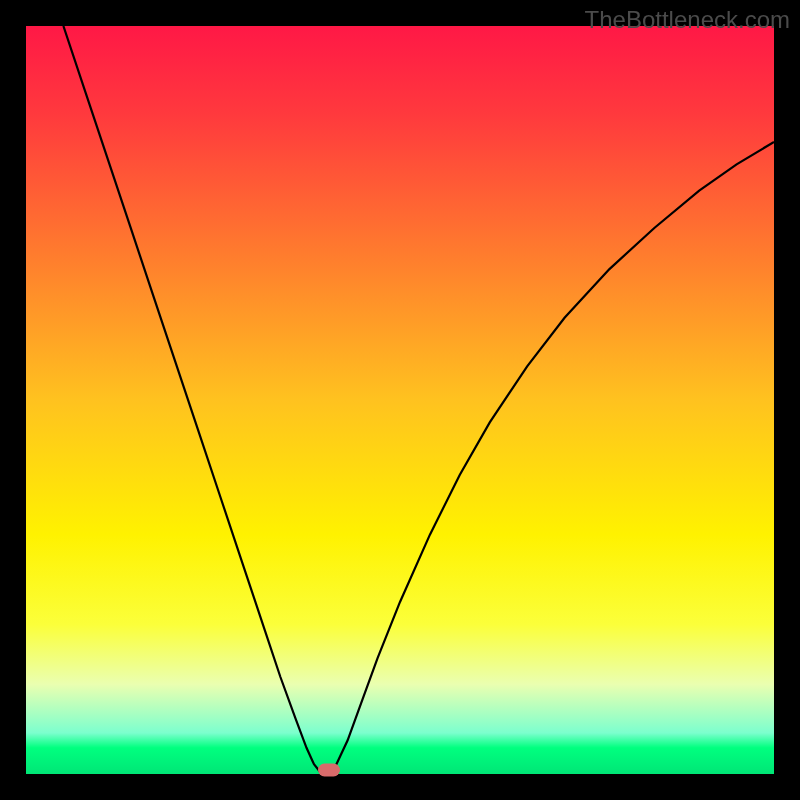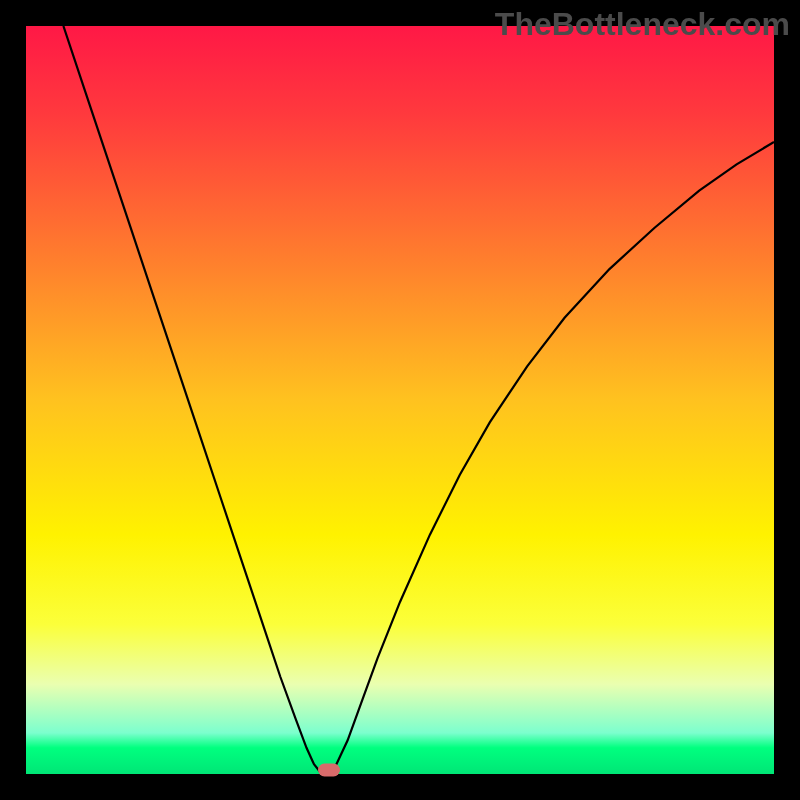--- a/index.html
+++ b/index.html
@@ -8,22 +8,22 @@
     height: 800px;
     background: #000;
     position: relative;
     font-family: Arial, sans-serif;
   }
   .watermark {
     position: absolute;
     top: 6px;
     right: 10px;
     color: #4b4b4b;
-    font-size: 32px;
-    font-weight: 700;
+    font-size: 24px;
+    font-weight: 400;
     z-index: 10;
   }
   .plot-frame {
     position: absolute;
     left: 26px;
     top: 26px;
     width: 748px;
     height: 748px;
     background: #000;
   }

